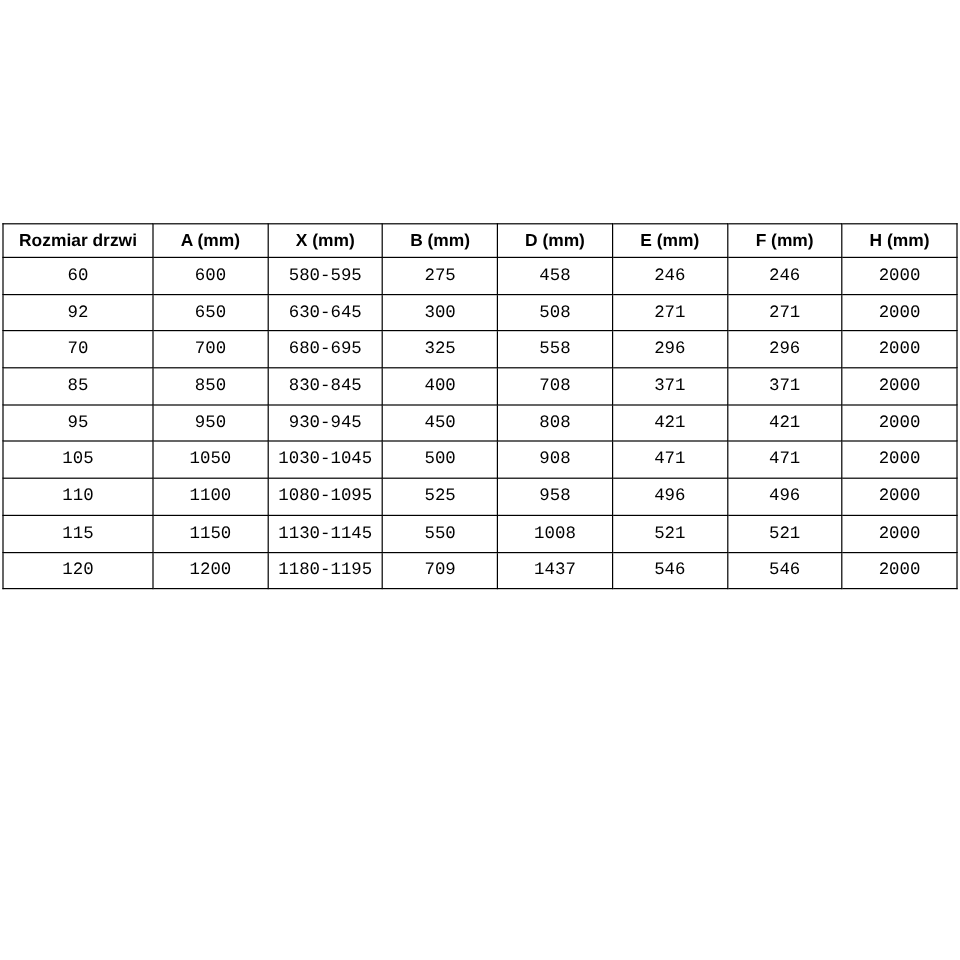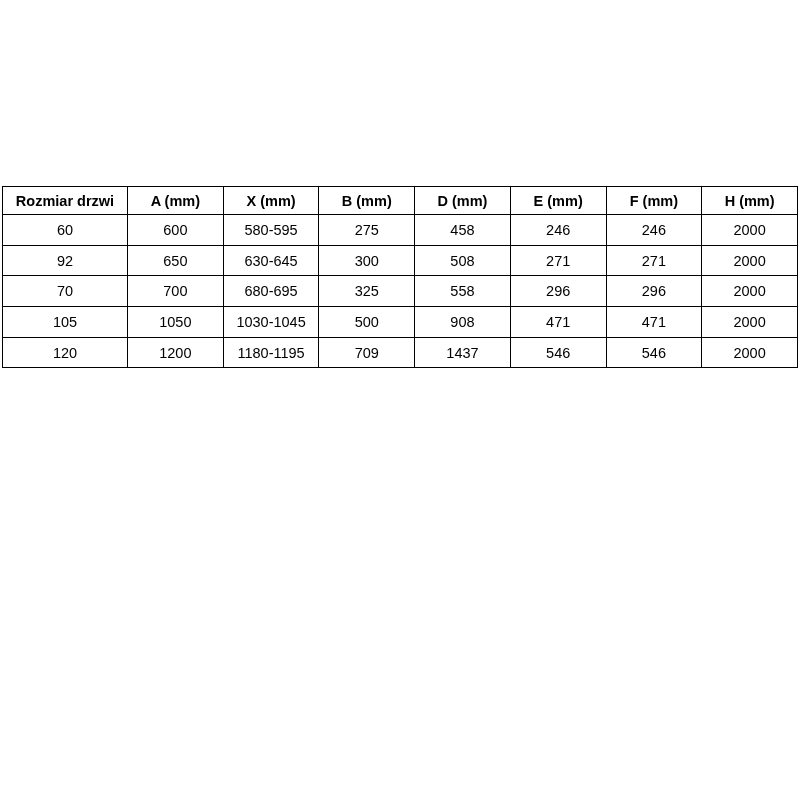--- a/index.html
+++ b/index.html
@@ -40,20 +40,21 @@
   }
   table.spec-table thead tr {
     height: 28px;
   }
   table.spec-table thead th {
     font-weight: bold;
     font-size: 14.5px;
   }
   table.spec-table tbody tr {
     height: 30.7px;
+    font-family: Liberation Mono, monospace;
   }
   col.c-first { width: 125px; }
 </style>
 </head>
 <body>
 
 <div class="page">
   <table class="spec-table">
     <colgroup>
       <col class="c-first">
@@ -102,27 +103,67 @@
           <td>70</td>
           <td>700</td>
           <td>680-695</td>
           <td>325</td>
           <td>558</td>
           <td>296</td>
           <td>296</td>
           <td>2000</td>
         </tr>
         <tr>
+          <td>85</td>
+          <td>850</td>
+          <td>830-845</td>
+          <td>400</td>
+          <td>708</td>
+          <td>371</td>
+          <td>371</td>
+          <td>2000</td>
+        </tr>
+        <tr>
+          <td>95</td>
+          <td>950</td>
+          <td>930-945</td>
+          <td>450</td>
+          <td>808</td>
+          <td>421</td>
+          <td>421</td>
+          <td>2000</td>
+        </tr>
+        <tr>
           <td>105</td>
           <td>1050</td>
           <td>1030-1045</td>
           <td>500</td>
           <td>908</td>
           <td>471</td>
           <td>471</td>
+          <td>2000</td>
+        </tr>
+        <tr>
+          <td>110</td>
+          <td>1100</td>
+          <td>1080-1095</td>
+          <td>525</td>
+          <td>958</td>
+          <td>496</td>
+          <td>496</td>
+          <td>2000</td>
+        </tr>
+        <tr>
+          <td>115</td>
+          <td>1150</td>
+          <td>1130-1145</td>
+          <td>550</td>
+          <td>1008</td>
+          <td>521</td>
+          <td>521</td>
           <td>2000</td>
         </tr>
         <tr>
           <td>120</td>
           <td>1200</td>
           <td>1180-1195</td>
           <td>709</td>
           <td>1437</td>
           <td>546</td>
           <td>546</td>

